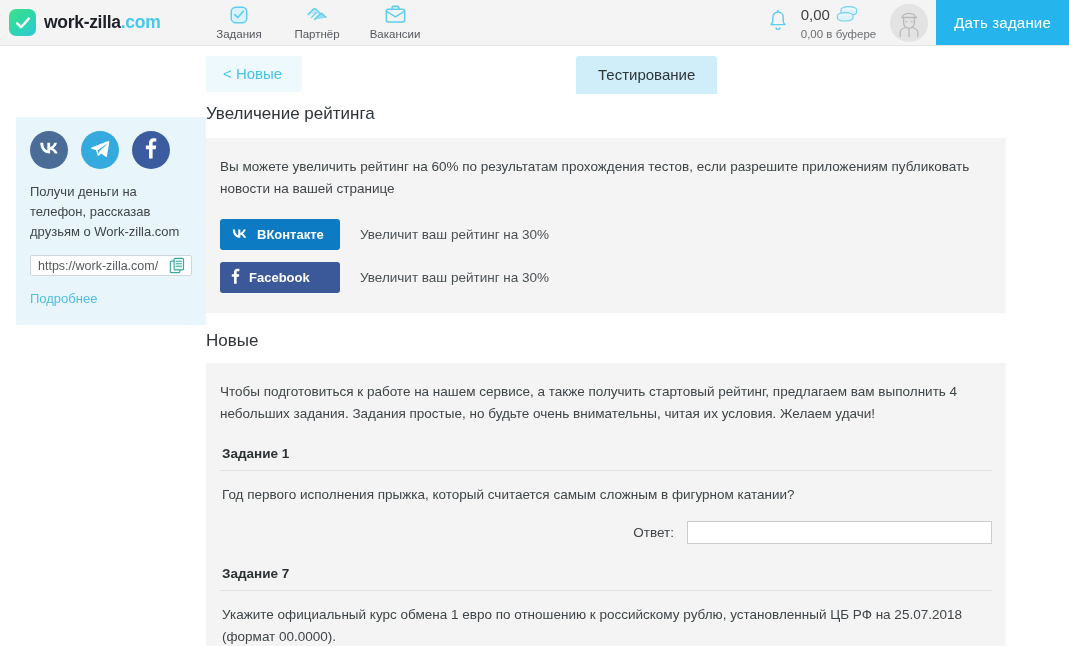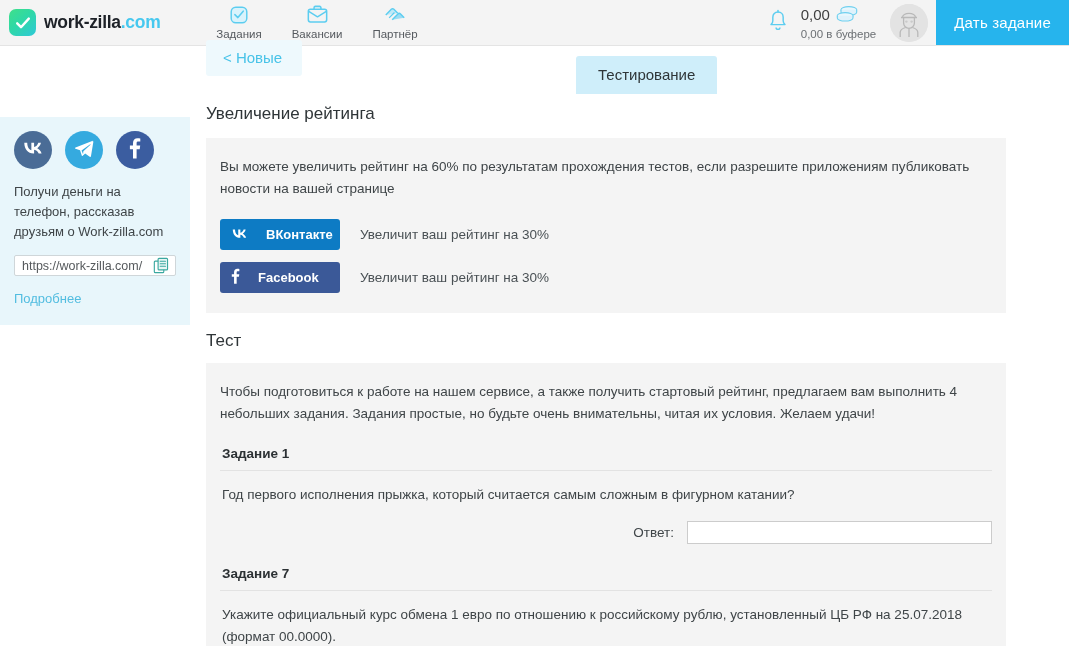--- a/index.html
+++ b/index.html
@@ -117,21 +117,21 @@
 
   
   .tab-row {
     position: relative;
     height: 52px;
     display: flex;
     align-items: center;
   }
   .btn-back {
     position: absolute;
-    left: 206px; top: 40px;
+    left: 206px; top: 56px;
     background: #eef9fd;
     color: #47c3e8;
     font-size: 15px;
     padding: 9px 20px 10px 17px;
     border-radius: 3px;
     cursor: pointer;
     white-space: nowrap;
   }
   .tab-testing {
     position: absolute;
@@ -141,21 +141,21 @@
     font-size: 15px;
     padding: 10px 22px 11px 22px;
     border-radius: 3px 3px 0 0;
     cursor: pointer;
     white-space: nowrap;
   }
 
   
   .sidebar {
     position: absolute;
-    left: 0; top: 117px;
+    left: 16px; top: 117px;
     width: 190px;
     background: #e8f6fb;
     padding: 14px 14px 18px 14px;
   }
   .social-row { display: flex; gap: 13px; margin-bottom: 13px; }
   .social-circle {
     width: 38px; height: 38px; border-radius: 50%;
     display: flex; align-items: center; justify-content: center;
     cursor: pointer; flex: none;
   }
@@ -220,21 +220,21 @@
   }
   .social-cta-row {
     display: flex; align-items: center;
     margin-top: 19px;
   }
   .social-cta-row.second { margin-top: 12px; }
   .s-btn {
     width: 120px; height: 31px;
     border-radius: 3px;
     display: flex; align-items: center;
-    gap: 18px;
+    gap: 9px;
     padding-left: 11px;
     color: #ffffff;
     font-size: 13px;
     font-weight: bold;
     cursor: pointer;
     flex: none;
     border: none;
     font-family: inherit;
   }
   .s-btn.vk { background: #0d7bc4; }
@@ -304,38 +304,38 @@
           <rect x="3.5" y="3.5" width="17" height="17" rx="5" fill="#d9f3fc" stroke="#5ccdf0" stroke-width="1.6"></rect>
           <path d="M7.5 11.6 L10.8 14.8 L16.6 7.8" fill="none" stroke="#5ccdf0" stroke-width="1.7" stroke-linecap="round" stroke-linejoin="round"></path>
         </svg>
       </span>
       <span class="nav-label">Задания</span>
     </div>
 
 
     <div class="nav-item">
       <span class="nav-icon">
+        <svg width="24" height="21" viewBox="0 0 26 22" aria-hidden="true">
+          <path d="M3 11.5 L9 5.4 a2 2 0 0 1 2.8 0 L16 9.6" fill="#bfe9f8" stroke="#5ccdf0" stroke-width="1.5" stroke-linejoin="round"></path>
+          <path d="M10 16.6 L16.2 10.4 a2 2 0 0 1 2.8 0 L23 14.6" fill="#9bdcf3" stroke="#5ccdf0" stroke-width="1.5" stroke-linejoin="round"></path>
+          <path d="M6.6 14.6 L12.4 8.8" fill="none" stroke="#5ccdf0" stroke-width="1.3"></path>
+        </svg>
+      </span>
+      <span class="nav-label">Партнёр</span>
+    </div>
+
+    <div class="nav-item">
+      <span class="nav-icon">
         <svg width="23" height="21" viewBox="0 0 24 22" aria-hidden="true">
           <rect x="2.4" y="5.6" width="19.2" height="13.2" rx="2.2" fill="none" stroke="#5ccdf0" stroke-width="1.6"></rect>
           <path d="M8.4 5.6 V3.9 a1.4 1.4 0 0 1 1.4 -1.4 h4.4 a1.4 1.4 0 0 1 1.4 1.4 V5.6" fill="none" stroke="#5ccdf0" stroke-width="1.6"></path>
           <path d="M2.4 7.4 L12 13.4 L21.6 7.4" fill="none" stroke="#5ccdf0" stroke-width="1.5" stroke-linejoin="round"></path>
         </svg>
       </span>
       <span class="nav-label">Вакансии</span>
-    </div>
-
-    <div class="nav-item">
-      <span class="nav-icon">
-        <svg width="24" height="21" viewBox="0 0 26 22" aria-hidden="true">
-          <path d="M3 11.5 L9 5.4 a2 2 0 0 1 2.8 0 L16 9.6" fill="#bfe9f8" stroke="#5ccdf0" stroke-width="1.5" stroke-linejoin="round"></path>
-          <path d="M10 16.6 L16.2 10.4 a2 2 0 0 1 2.8 0 L23 14.6" fill="#9bdcf3" stroke="#5ccdf0" stroke-width="1.5" stroke-linejoin="round"></path>
-          <path d="M6.6 14.6 L12.4 8.8" fill="none" stroke="#5ccdf0" stroke-width="1.3"></path>
-        </svg>
-      </span>
-      <span class="nav-label">Партнёр</span>
     </div>
   </div>
 
   <div class="header-right">
 
     <div class="bell-wrap">
       <span>
         <svg width="22" height="23" viewBox="0 0 22 24" aria-hidden="true">
           <path d="M11 3.2 c-3.3 0 -5.4 2.3 -5.4 5.3 v3.7 c0 1.9 -0.8 3.1 -1.9 4.1 h14.6 c-1.1 -1 -1.9 -2.2 -1.9 -4.1 V8.5 c0 -3 -2.1 -5.3 -5.4 -5.3 z" fill="none" stroke="#5ccdf0" stroke-width="1.5" stroke-linejoin="round"></path>
           <path d="M9 19.2 a2 2 0 0 0 4 0" fill="none" stroke="#5ccdf0" stroke-width="1.5"></path>
@@ -455,21 +455,21 @@
           <svg width="9" height="16" viewBox="0 0 12 22" aria-hidden="true">
             <path d="M7.6 21.5 V12.2 h3.1 l0.5 -3.6 H7.6 V6.3 c0 -1 0.3 -1.7 1.8 -1.7 h1.9 V1.4 C10.9 1.3 9.8 1.2 8.5 1.2 5.8 1.2 4 2.9 4 5.9 v2.7 H0.9 v3.6 H4 v9.3 z" fill="#ffffff"></path>
           </svg>
         </span>
         <span>Facebook</span>
       </button>
       <span class="s-note">Увеличит ваш рейтинг на 30%</span>
     </div>
   </div>
 
-  <h2 class="sec-title tight" style="margin-top:18px;">Тест</h2>
+  <h2 class="sec-title tight" style="margin-top:18px;">Новые</h2>
 
   <div class="panel">
     <p>Чтобы подготовиться к работе на нашем сервисе, а также получить стартовый рейтинг, предлагаем вам выполнить 4 небольших задания. Задания простые, но будьте очень внимательны, читая их условия. Желаем удачи!</p>
 
     <div class="task-block">
       <h3 class="task-title">Задание 1</h3>
       <hr class="task-rule">
       <p class="task-q">Год первого исполнения прыжка, который считается самым сложным в фигурном катании?</p>
       <div class="answer-row">
         <span class="answer-label">Ответ:</span>

